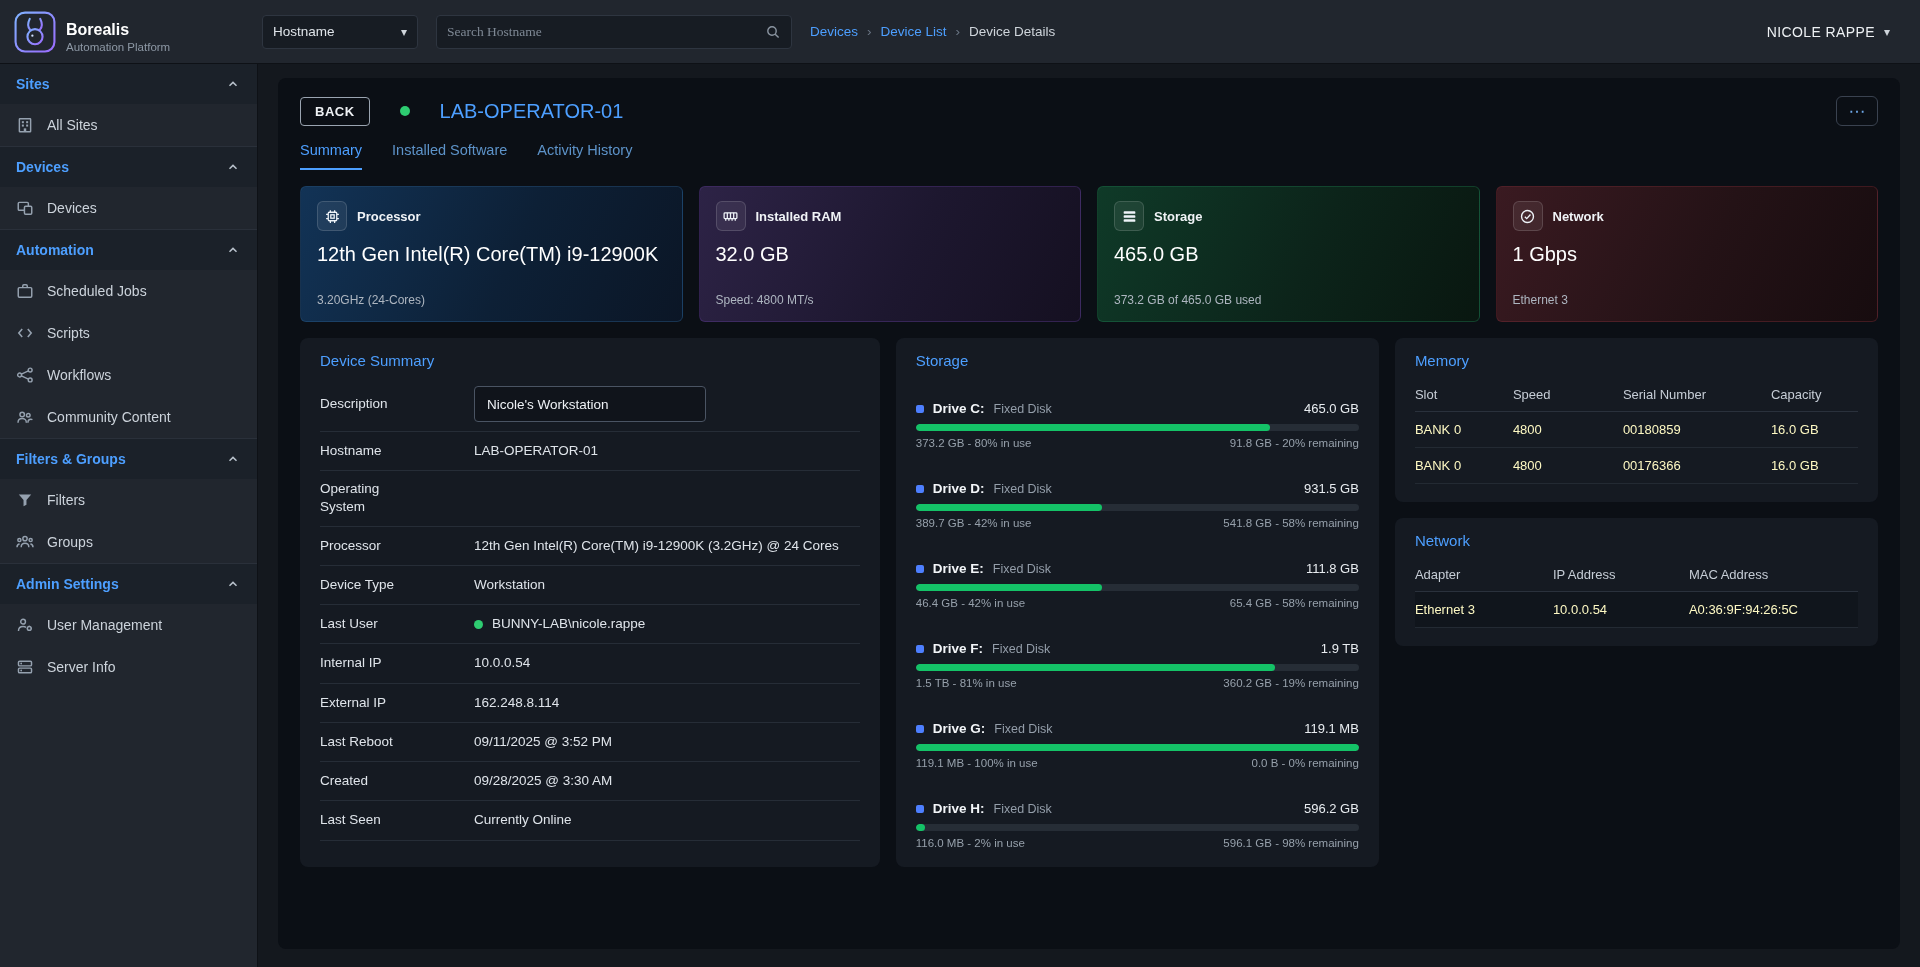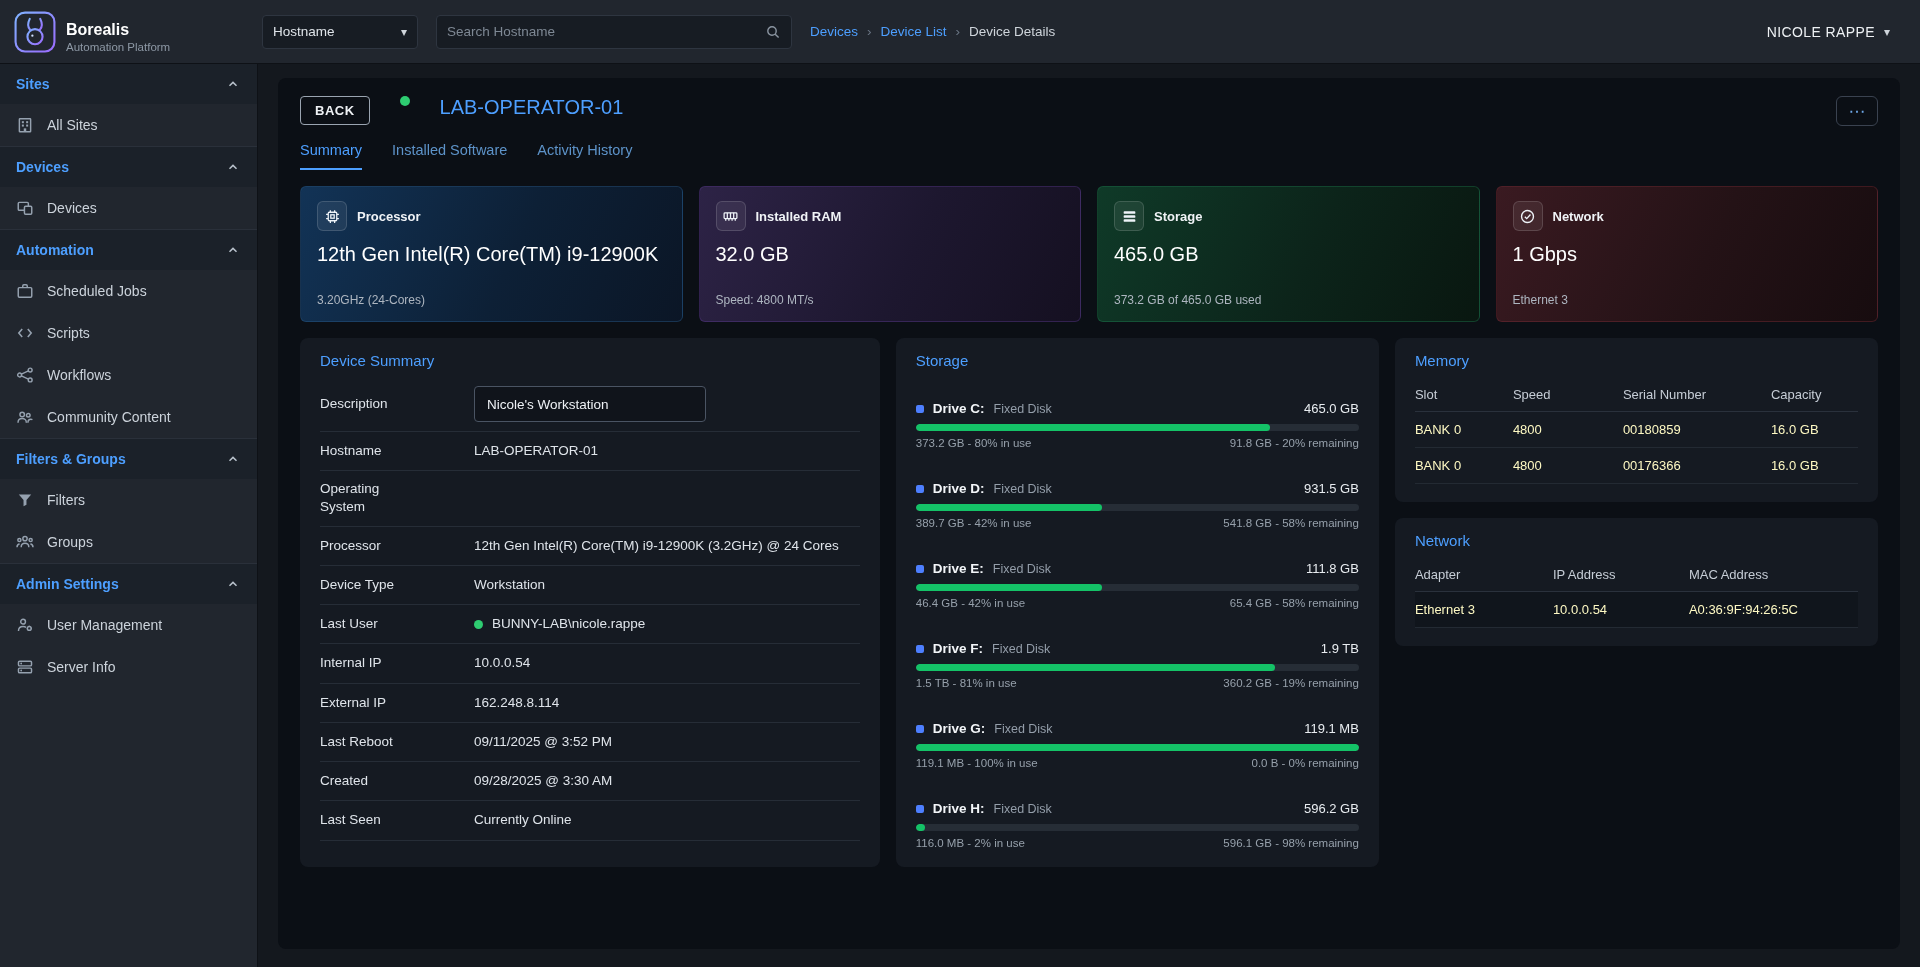--- a/index.html
+++ b/index.html
@@ -9,21 +9,21 @@
 svg{display:block}
 .icon{display:inline-flex;flex-shrink:0}
 
 
 .topbar{height:64px;background:#21262e;display:flex;align-items:center;flex-shrink:0;border-bottom:1px solid #0e1116}
 .brand{width:258px;display:flex;align-items:flex-end;gap:10px;padding-left:14px;flex-shrink:0}
 .brand-name{font-size:16px;font-weight:bold;color:#fff}
 .brand-sub{font-size:11.5px;color:#8d98a5;margin-top:2px}
 .select-box{width:156px;height:34px;background:#171c23;border:1px solid #2e3540;border-radius:4px;display:flex;align-items:center;justify-content:space-between;padding:0 10px;font-size:13.5px;color:#dfe4e9;cursor:pointer;margin-left:4px}
 .search-box{width:356px;height:34px;background:#171c23;border:1px solid #2e3540;border-radius:4px;display:flex;align-items:center;margin-left:18px;padding:0 10px}
-.search-box input{flex:1;background:transparent;border:none;outline:none;color:#dfe4e9;font-size:13.5px;font-family:Liberation Sans, sans-serif}
+.search-box input{flex:1;background:transparent;border:none;outline:none;color:#dfe4e9;font-size:13.5px;font-family:Liberation Serif, serif}
 .search-box input::placeholder{color:#7e8894}
 .search-box .icon{color:#8b95a1}
 .breadcrumb{display:flex;align-items:center;gap:9px;margin-left:18px;font-size:13.5px}
 .breadcrumb a{color:#4d9fff;text-decoration:none;cursor:pointer}
 .breadcrumb .sep{color:#6a7584}
 .breadcrumb .current{color:#cfd5db}
 .user-menu{margin-left:auto;display:flex;align-items:center;gap:9px;padding-right:30px;cursor:pointer}
 .user-name{font-size:14px;color:#eef1f4;letter-spacing:.4px;font-weight:500}
 .caret{color:#cfd5db;font-size:12px}
 
@@ -34,21 +34,21 @@
 .nav-section:first-child{border-top:none}
 .nav-header{height:40px;display:flex;align-items:center;justify-content:space-between;padding:0 16px;background:#1b2129;cursor:pointer}
 .nav-header-label{color:#4d9fff;font-size:14px;font-weight:bold}
 .nav-header .icon{color:#b9c2cc}
 .nav-item{height:42px;display:flex;align-items:center;gap:13px;padding:0 16px;font-size:14px;color:#ccd3db;cursor:pointer}
 .nav-item .icon{color:#95a1af}
 
 
 .main{flex:1;padding:14px 20px 18px;min-width:0;background:#14181e}
 .panel{background:#0b0f15;border-radius:8px;height:100%;padding:18px 22px;overflow:hidden}
-.panel-head{display:flex;align-items:flex-start;gap:30px}
+.panel-head{display:flex;align-items:center;gap:30px}
 .back-btn{background:transparent;border:1px solid #9aa4b0;color:#eef1f4;font-size:13px;font-weight:bold;letter-spacing:.5px;border-radius:4px;padding:6px 14px;cursor:pointer;font-family:inherit}
 .status-dot{width:10px;height:10px;border-radius:50%;background:#2ecc71;display:inline-block}
 .device-title{font-size:20px;color:#4d9fff;font-weight:500}
 .more-btn{margin-left:auto;width:42px;height:30px;border:1px solid #3a4250;border-radius:6px;background:transparent;color:#6ea8e8;font-size:17px;cursor:pointer;display:flex;align-items:center;justify-content:center;font-family:inherit;line-height:1}
 .tabs{display:flex;gap:30px;margin-top:16px}
 .tab{font-size:14.5px;color:#5d93c9;padding-bottom:10px;cursor:pointer}
 .tab.active{color:#4d9fff;border-bottom:2px solid #4d9fff}
 
 
 .cards{display:grid;grid-template-columns:repeat(4,1fr);gap:16px;margin-top:16px}

